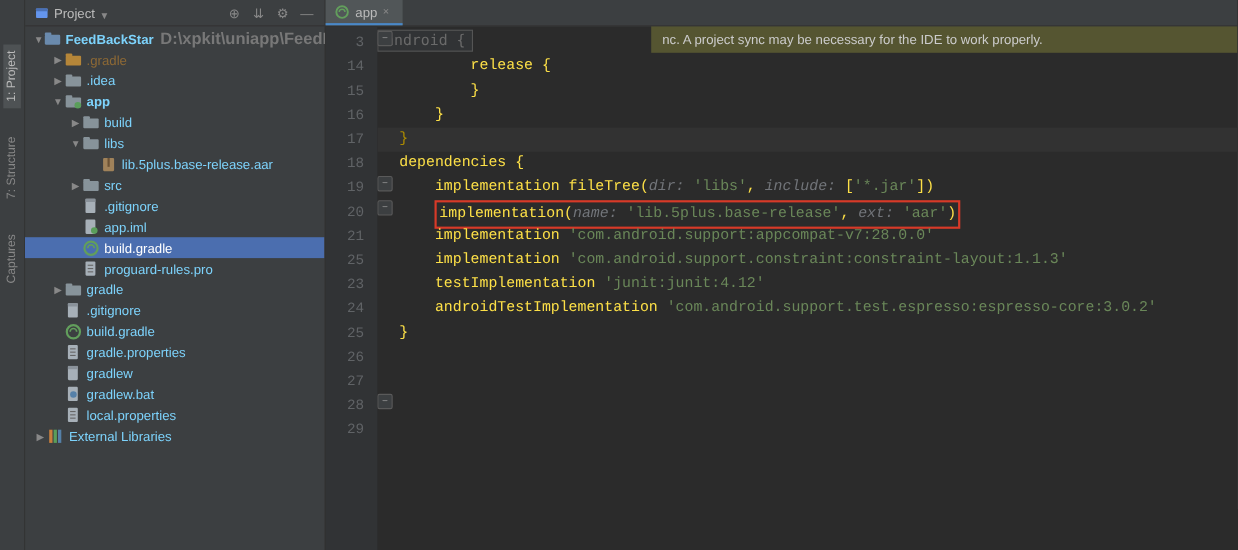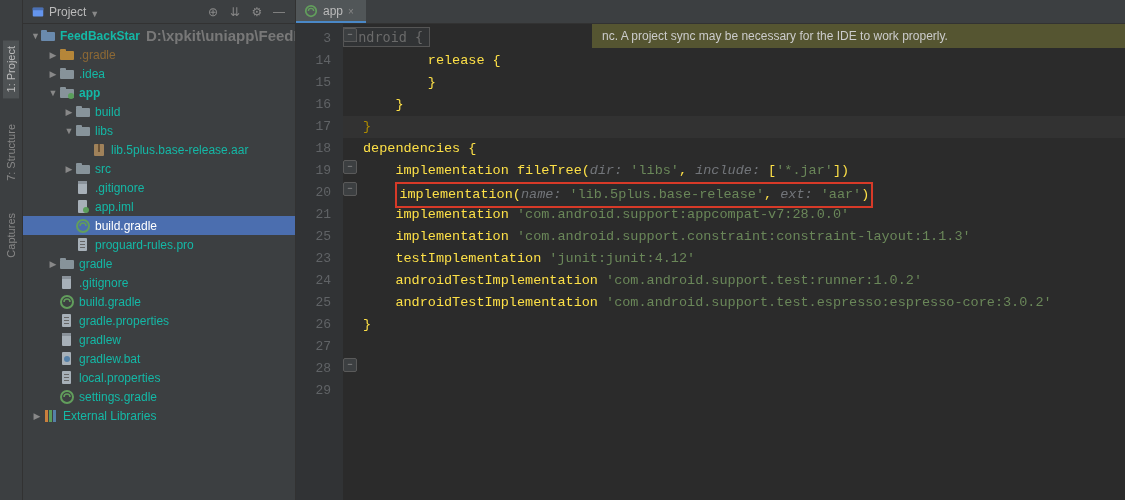--- a/index.html
+++ b/index.html
@@ -20,21 +20,21 @@
 .panel-spacer { flex: 1; }
 .panel-action { width: 16px; height: 16px; cursor: pointer; display: flex; align-items: center; justify-content: center; color: #888; font-size: 12px; }
 
 
 .tree { flex: 1; overflow: auto; font-size: 12px; padding-top: 2px; }
 .tree-row { display: flex; align-items: center; height: 19px; padding-left: 8px; white-space: nowrap; cursor: pointer; }
 .tree-row.selected { background: #4b6eaf; color: #fff; }
 .tree-indent { display: inline-block; }
 .tree-arrow { width: 12px; display: inline-block; color: #888; font-size: 9px; text-align: center; }
 .tree-icon { width: 16px; height: 16px; display: inline-flex; align-items: center; justify-content: center; margin-right: 4px; }
-.tree-label { color: #14b8a6; }
+.tree-label { color: #7dd3fc; }
 .tree-row.selected .tree-label { color: #fff; }
 .tree-path { color: #787878; margin-left: 6px; font-size: 15px; font-weight: bold; }
 .tree-label.bold { font-weight: bold; }
 .tree-label.dim { color: #8d6935; }
 
 
 svg { display: block; }
 
 
 .editor-area { flex: 1; display: flex; flex-direction: column; background: #2b2b2b; min-width: 0; }
@@ -308,31 +308,20 @@
           <span class="tree-arrow"></span>
           <span class="tree-icon">
             <svg width="16" height="16" viewBox="0 0 16 16">
               <rect x="3" y="1" width="9" height="13" fill="#a7b0b8" rx="1"></rect>
               <rect x="5" y="4" width="5" height="1" fill="#666"></rect>
               <rect x="5" y="7" width="5" height="1" fill="#666"></rect>
               <rect x="5" y="10" width="5" height="1" fill="#666"></rect>
             </svg>
           </span>
           <span class="tree-label">local.properties</span>
-        </div>
-        <div class="tree-row">
-          <span class="tree-indent" style="width: 16px;"></span>
-          <span class="tree-arrow"></span>
-          <span class="tree-icon">
-            <svg width="16" height="16" viewBox="0 0 16 16">
-              <circle cx="8" cy="8" r="6" fill="none" stroke="#629e5c" stroke-width="2"></circle>
-              <path d="M5 8 a3 3 0 0 1 6 0" fill="none" stroke="#629e5c" stroke-width="1.5"></path>
-            </svg>
-          </span>
-          <span class="tree-label">settings.gradle</span>
         </div>
         <div class="tree-row">
           <span class="tree-indent" style="width: 0px;"></span>
           <span class="tree-arrow">▶</span>
           <span class="tree-icon">
             <svg width="16" height="16" viewBox="0 0 16 16">
               <rect x="2" y="2" width="3" height="12" fill="#c97f3d"></rect>
               <rect x="6" y="2" width="3" height="12" fill="#5a9e5a"></rect>
               <rect x="10" y="2" width="3" height="12" fill="#5580a8"></rect>
             </svg>
@@ -385,20 +374,19 @@
         <div class="code-line"><span class="ident">        </span><span class="ident">release {</span></div>
         <div class="code-line"><span class="ident">        }</span></div>
         <div class="code-line"><span class="ident">    }</span></div>
         <div class="code-line cursor-line"><span class="fold-btn" style="top:136px;">−</span><span class="warn">}</span></div>
         <div class="code-line"><span class="fold-btn" style="top:158px;">−</span><span class="ident">dependencies {</span></div>
         <div class="code-line"><span>    </span><span class="ident">implementation fileTree(</span><span class="arg">dir: </span><span class="str">'libs'</span><span class="ident">, </span><span class="arg">include: </span><span class="ident">[</span><span class="str">'*.jar'</span><span class="ident">])</span></div>
         <div class="code-line"><span>    </span><span class="red-box"><span class="ident">implementation(</span><span class="arg">name: </span><span class="str">'lib.5plus.base-release'</span><span class="ident">, </span><span class="arg">ext: </span><span class="str">'aar'</span><span class="ident">)</span></span></div>
         <div class="code-line"><span>    </span><span class="ident">implementation </span><span class="str">'com.android.support:appcompat-v7:28.0.0'</span></div>
         <div class="code-line"><span>    </span><span class="ident">implementation </span><span class="str">'com.android.support.constraint:constraint-layout:1.1.3'</span></div>
         <div class="code-line"><span>    </span><span class="ident">testImplementation </span><span class="str">'junit:junit:4.12'</span></div>
-        <div class="code-line"><span>    </span><span class="ident">androidTestImplementation </span><span class="str">'com.android.support.test:runner:1.0.2'</span></div>
         <div class="code-line"><span>    </span><span class="ident">androidTestImplementation </span><span class="str">'com.android.support.test.espresso:espresso-core:3.0.2'</span></div>
         <div class="code-line"><span class="fold-btn" style="top:334px;">−</span><span class="ident">}</span></div>
         <div class="code-line"></div>
       </div>
     </div>
   </div>
 </div>
 
 </body></html>

